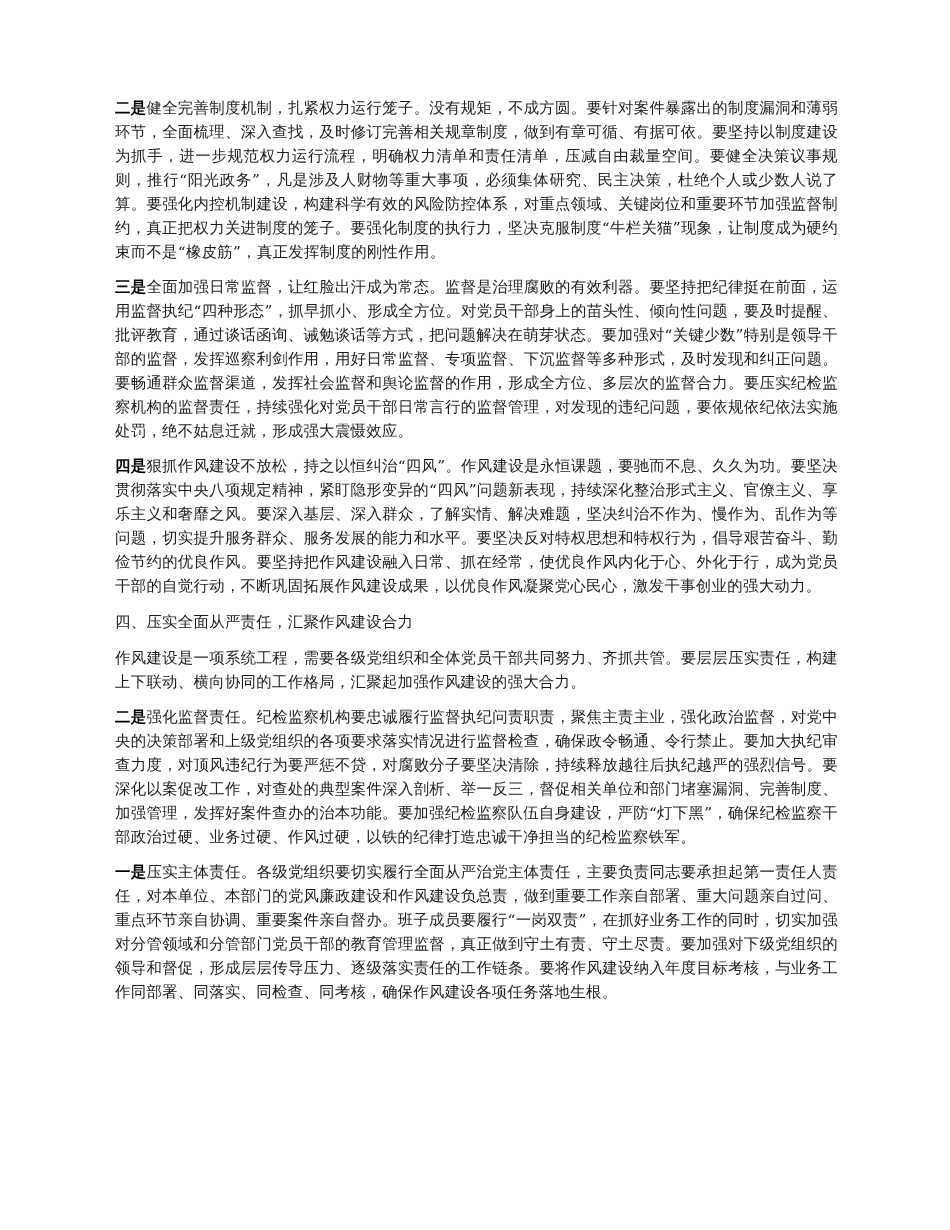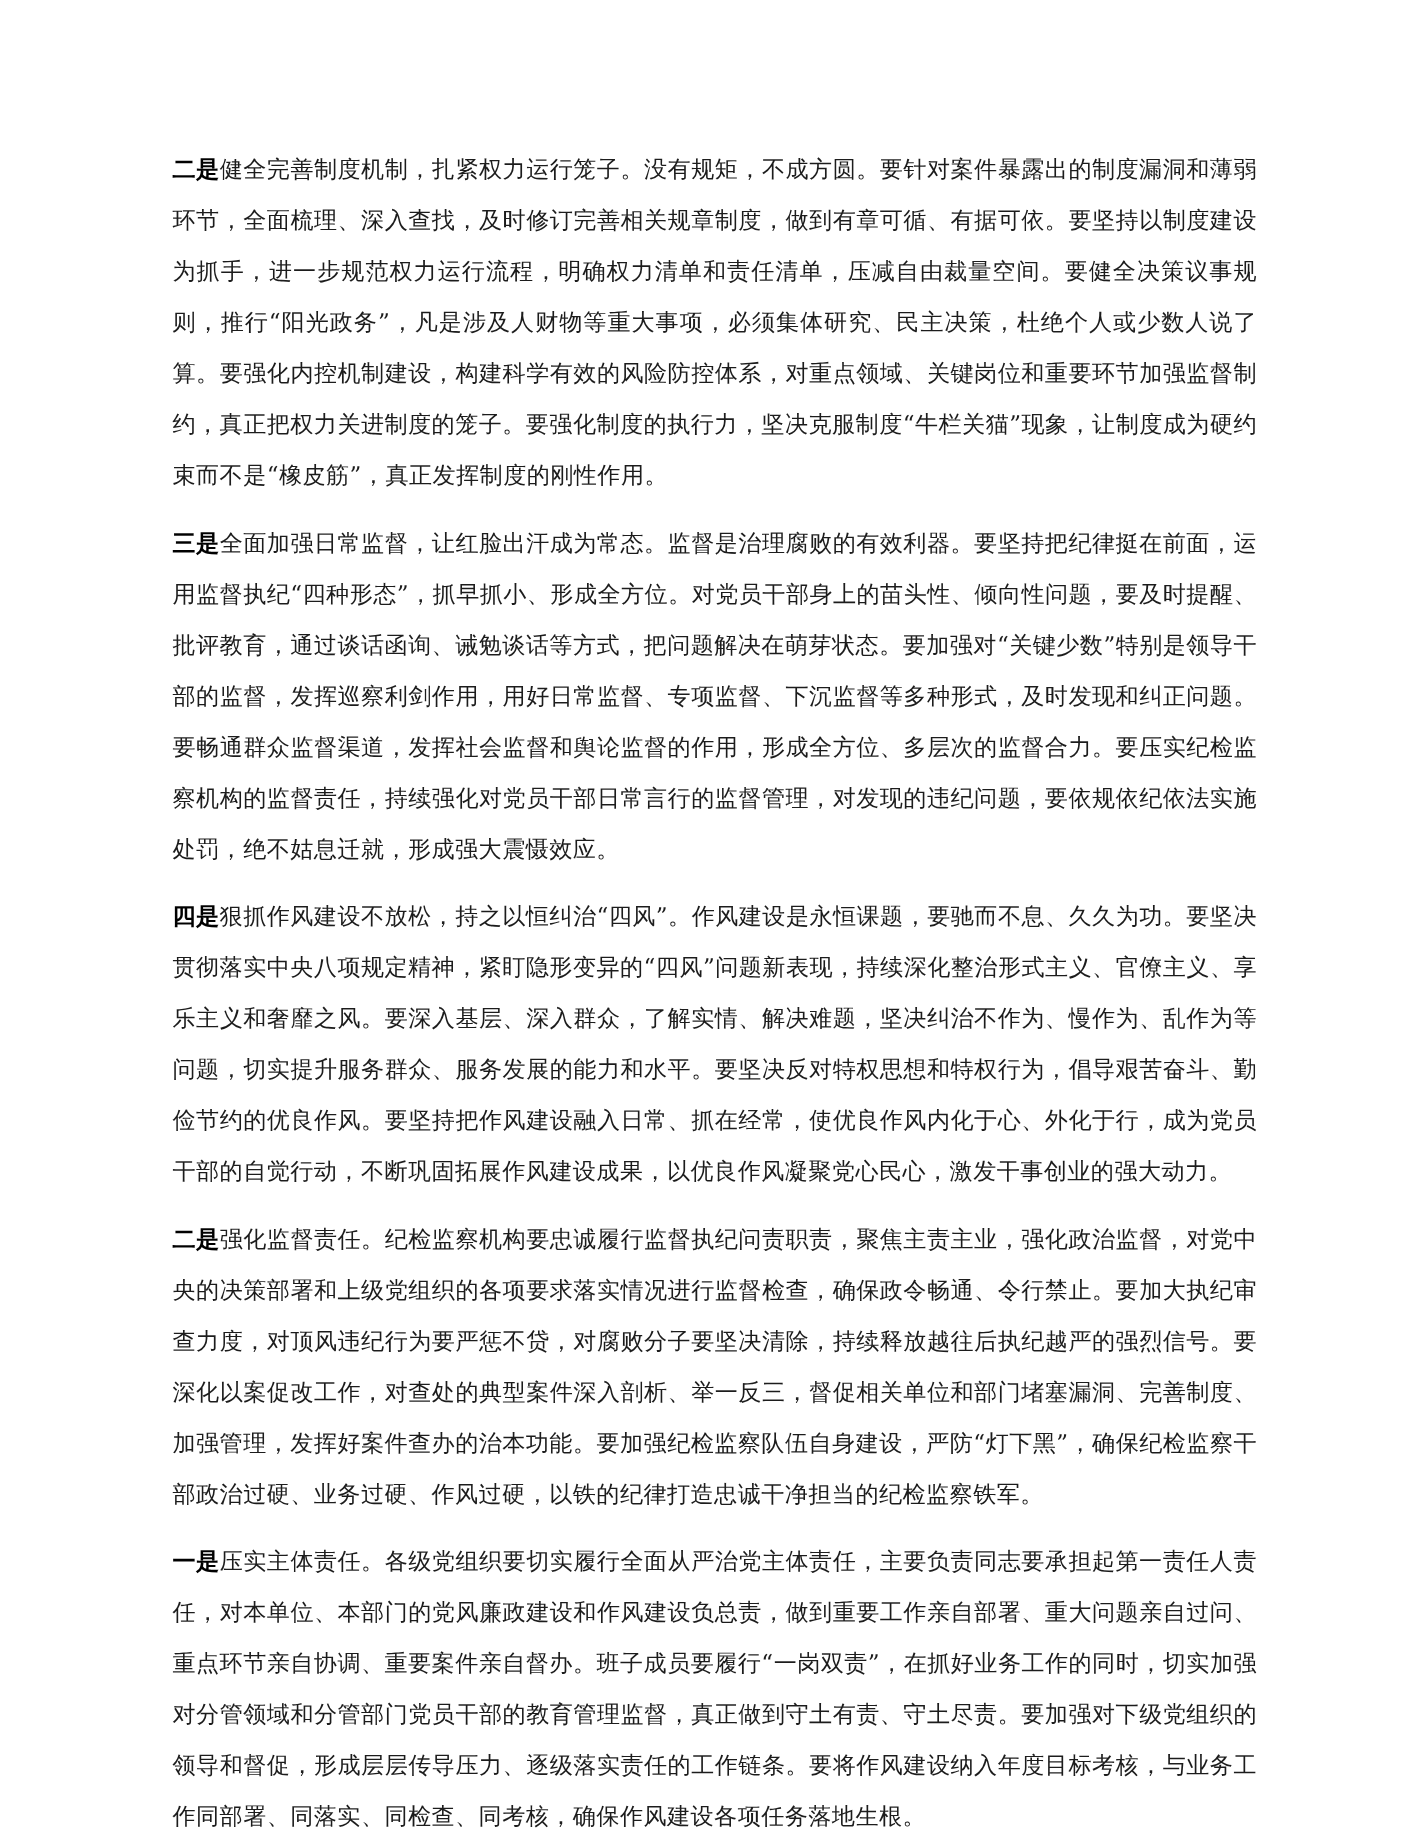--- a/index.html
+++ b/index.html
@@ -23,21 +23,21 @@
   }
   .content {
     position: absolute;
     left: 115px;
     top: 96px;
     width: 723px;
   }
   .para {
     margin: 0 0 11px 0;
     font-size: 15.4px;
-    line-height: 34px;
+    line-height: 24px;
     text-align: justify;
     text-justify: inter-ideograph;
     letter-spacing: 0.02em;
     word-break: break-all;
     color: #1c1c1c;
   }
   .para:last-child {
     margin-bottom: 0;
   }
   .lead {
@@ -62,20 +62,22 @@
 
 <div class="page">
   <div class="content">
 
     <p class="para"><span class="lead">二是</span><span>健全完善制度机制，扎紧权力运行笼子。没有规矩，不成方圆。要针对案件暴露出的制度漏洞和薄弱环节，全面梳理、深入查找，及时修订完善相关规章制度，做到有章可循、有据可依。要坚持以制度建设为抓手，进一步规范权力运行流程，明确权力清单和责任清单，压减自由裁量空间。要健全决策议事规则，推行“阳光政务”，凡是涉及人财物等重大事项，必须集体研究、民主决策，杜绝个人或少数人说了算。要强化内控机制建设，构建科学有效的风险防控体系，对重点领域、关键岗位和重要环节加强监督制约，真正把权力关进制度的笼子。要强化制度的执行力，坚决克服制度“牛栏关猫”现象，让制度成为硬约束而不是“橡皮筋”，真正发挥制度的刚性作用。</span></p>
 
     <p class="para"><span class="lead">三是</span><span>全面加强日常监督，让红脸出汗成为常态。监督是治理腐败的有效利器。要坚持把纪律挺在前面，运用监督执纪“四种形态”，抓早抓小、形成全方位。对党员干部身上的苗头性、倾向性问题，要及时提醒、批评教育，通过谈话函询、诫勉谈话等方式，把问题解决在萌芽状态。要加强对“关键少数”特别是领导干部的监督，发挥巡察利剑作用，用好日常监督、专项监督、下沉监督等多种形式，及时发现和纠正问题。要畅通群众监督渠道，发挥社会监督和舆论监督的作用，形成全方位、多层次的监督合力。要压实纪检监察机构的监督责任，持续强化对党员干部日常言行的监督管理，对发现的违纪问题，要依规依纪依法实施处罚，绝不姑息迁就，形成强大震慑效应。</span></p>
 
     <p class="para"><span class="lead">四是</span><span>狠抓作风建设不放松，持之以恒纠治“四风”。作风建设是永恒课题，要驰而不息、久久为功。要坚决贯彻落实中央八项规定精神，紧盯隐形变异的“四风”问题新表现，持续深化整治形式主义、官僚主义、享乐主义和奢靡之风。要深入基层、深入群众，了解实情、解决难题，坚决纠治不作为、慢作为、乱作为等问题，切实提升服务群众、服务发展的能力和水平。要坚决反对特权思想和特权行为，倡导艰苦奋斗、勤俭节约的优良作风。要坚持把作风建设融入日常、抓在经常，使优良作风内化于心、外化于行，成为党员干部的自觉行动，不断巩固拓展作风建设成果，以优良作风凝聚党心民心，激发干事创业的强大动力。</span></p>
 
+    <p class="heading spacer-before-heading">四、压实全面从严责任，汇聚作风建设合力</p>
 
+    <p class="para"><span>作风建设是一项系统工程，需要各级党组织和全体党员干部共同努力、齐抓共管。要层层压实责任，构建上下联动、横向协同的工作格局，汇聚起加强作风建设的强大合力。</span></p>
 
     <p class="para"><span class="lead">二是</span><span>强化监督责任。纪检监察机构要忠诚履行监督执纪问责职责，聚焦主责主业，强化政治监督，对党中央的决策部署和上级党组织的各项要求落实情况进行监督检查，确保政令畅通、令行禁止。要加大执纪审查力度，对顶风违纪行为要严惩不贷，对腐败分子要坚决清除，持续释放越往后执纪越严的强烈信号。要深化以案促改工作，对查处的典型案件深入剖析、举一反三，督促相关单位和部门堵塞漏洞、完善制度、加强管理，发挥好案件查办的治本功能。要加强纪检监察队伍自身建设，严防“灯下黑”，确保纪检监察干部政治过硬、业务过硬、作风过硬，以铁的纪律打造忠诚干净担当的纪检监察铁军。</span></p>
 
     <p class="para"><span class="lead">一是</span><span>压实主体责任。各级党组织要切实履行全面从严治党主体责任，主要负责同志要承担起第一责任人责任，对本单位、本部门的党风廉政建设和作风建设负总责，做到重要工作亲自部署、重大问题亲自过问、重点环节亲自协调、重要案件亲自督办。班子成员要履行“一岗双责”，在抓好业务工作的同时，切实加强对分管领域和分管部门党员干部的教育管理监督，真正做到守土有责、守土尽责。要加强对下级党组织的领导和督促，形成层层传导压力、逐级落实责任的工作链条。要将作风建设纳入年度目标考核，与业务工作同部署、同落实、同检查、同考核，确保作风建设各项任务落地生根。</span></p>
 
   </div>
 </div>
 
 </body></html>

